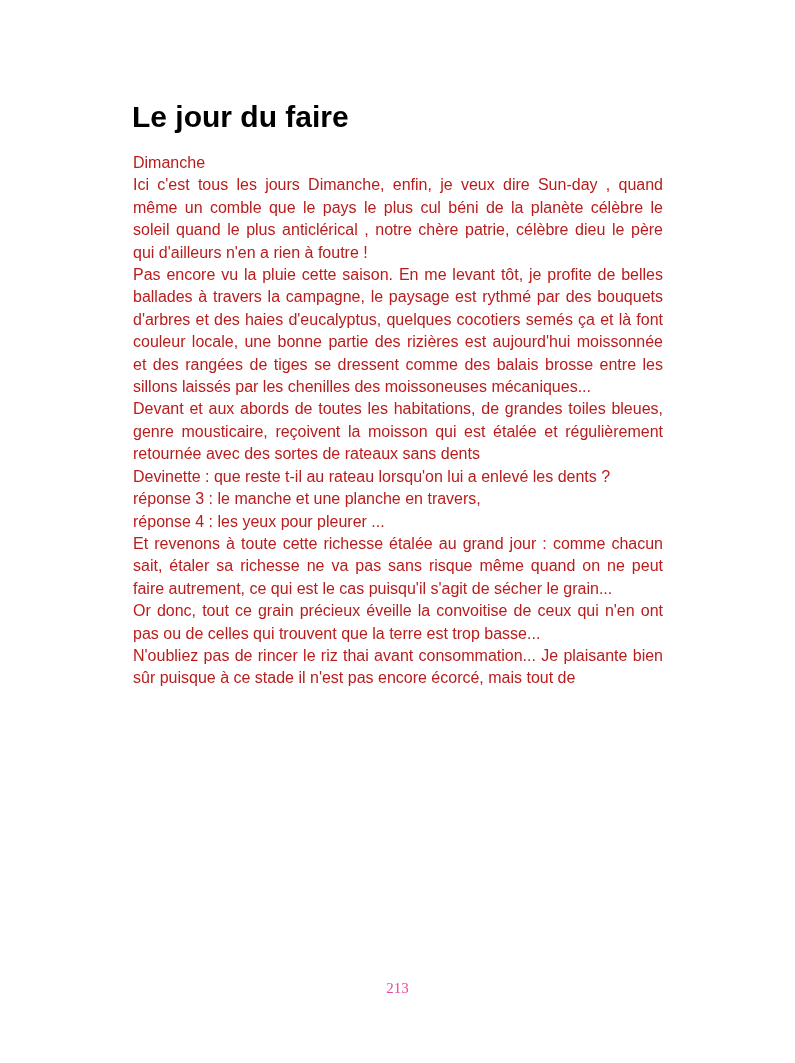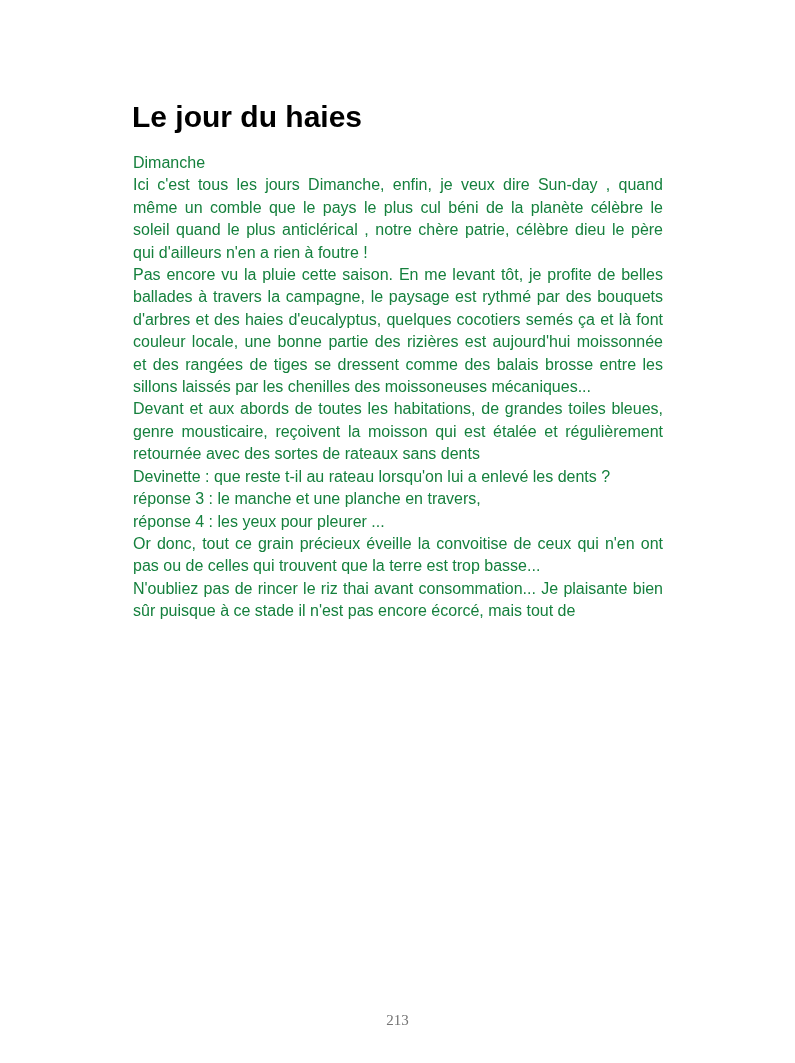--- a/index.html
+++ b/index.html
@@ -28,50 +28,51 @@
     white-space: nowrap;
   }
   .doc-content {
     position: absolute;
     left: 133px;
     top: 152px;
     width: 530px;
     font-size: 16px;
     line-height: 22.4px;
     text-align: justify;
-    color: #15803d;
+    color: #b91c1c;
   }
   .doc-content p {
     margin: 0;
     padding: 0;
   }
   .page-footer {
     position: absolute;
     left: 0;
-    top: 1010px;
+    top: 978px;
     width: 795px;
     text-align: center;
     font-family: "Liberation Serif", serif;
     font-size: 15px;
     line-height: 20px;
-    color: #737373;
+    color: #ec4899;
   }
 </style>
 </head>
 <body>
 
 <div class="page">
-  <h1 class="doc-title">Le jour du haies</h1>
+  <h1 class="doc-title">Le jour du faire</h1>
 
   <div class="doc-content">
       <p>Dimanche</p>
       <p>Ici c'est tous les jours Dimanche, enfin, je veux dire Sun-day , quand même un comble que le pays le plus cul béni de la planète célèbre le soleil quand le plus anticlérical , notre chère patrie, célèbre dieu le père qui d'ailleurs n'en a rien à foutre !</p>
       <p>Pas encore vu la pluie cette saison. En me levant tôt, je profite de belles ballades à travers la campagne, le paysage est rythmé par des bouquets d'arbres et des haies d'eucalyptus, quelques cocotiers semés ça et là font couleur locale, une bonne partie des rizières est aujourd'hui moissonnée et des rangées de tiges se dressent comme des balais brosse entre les sillons laissés par les chenilles des moissoneuses mécaniques...</p>
       <p>Devant et aux abords de toutes les habitations, de grandes toiles bleues, genre mousticaire, reçoivent la moisson qui est étalée et régulièrement retournée avec des sortes de rateaux sans dents</p>
       <p>Devinette : que reste t-il au rateau lorsqu'on lui a enlevé les dents ?</p>
       <p>réponse 3 : le manche et une planche en travers,</p>
       <p>réponse 4 : les yeux pour pleurer ...</p>
+      <p>Et revenons à toute cette richesse étalée au grand jour : comme chacun sait, étaler sa richesse ne va pas sans risque même quand on ne peut faire autrement, ce qui est le cas puisqu'il s'agit de sécher le grain...</p>
       <p>Or donc, tout ce grain précieux éveille la convoitise de ceux qui n'en ont pas ou de celles qui trouvent que la terre est trop basse...</p>
       <p>N'oubliez pas de rincer le riz thai avant consommation... Je plaisante bien sûr puisque à ce stade il n'est pas encore écorcé, mais tout de</p>
     </div>
 
   <div class="page-footer">213</div>
 </div>
 
 </body></html>

